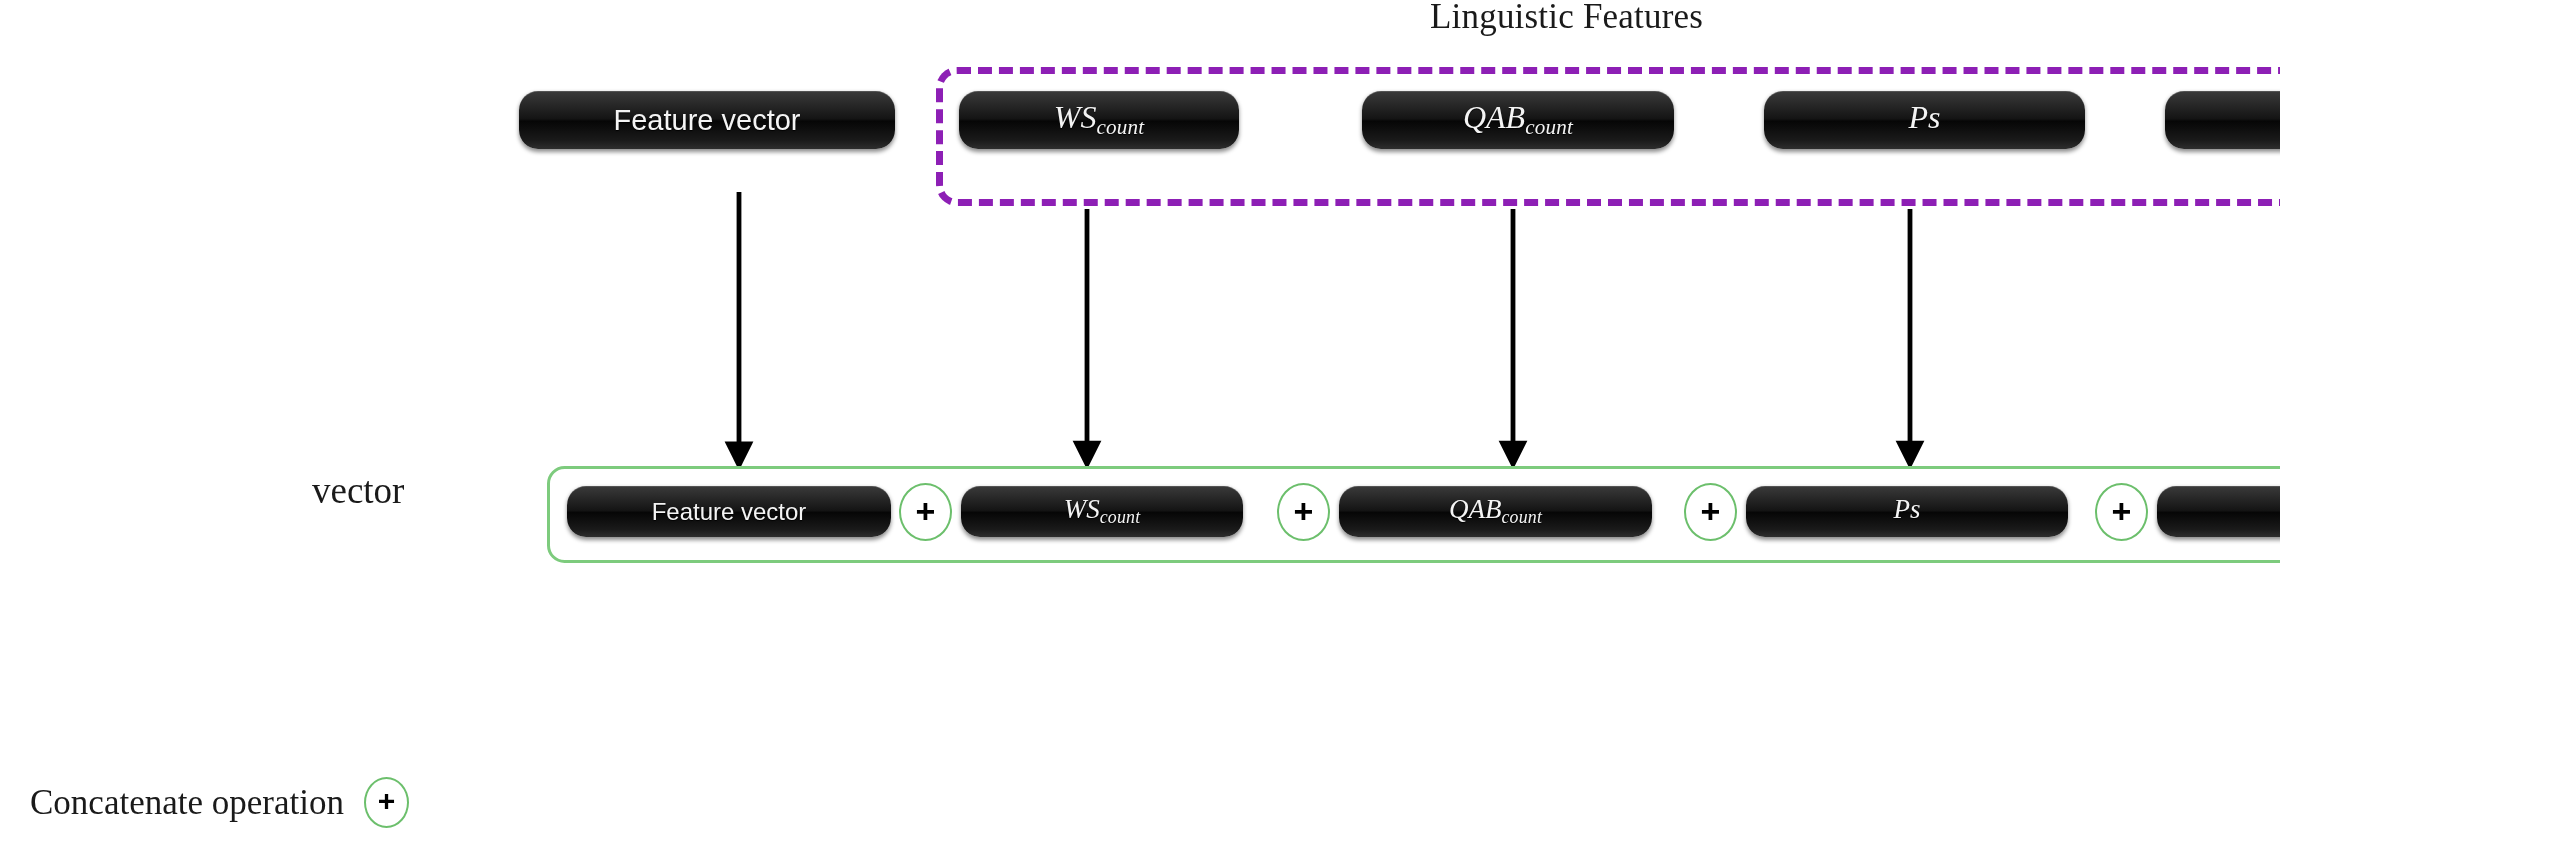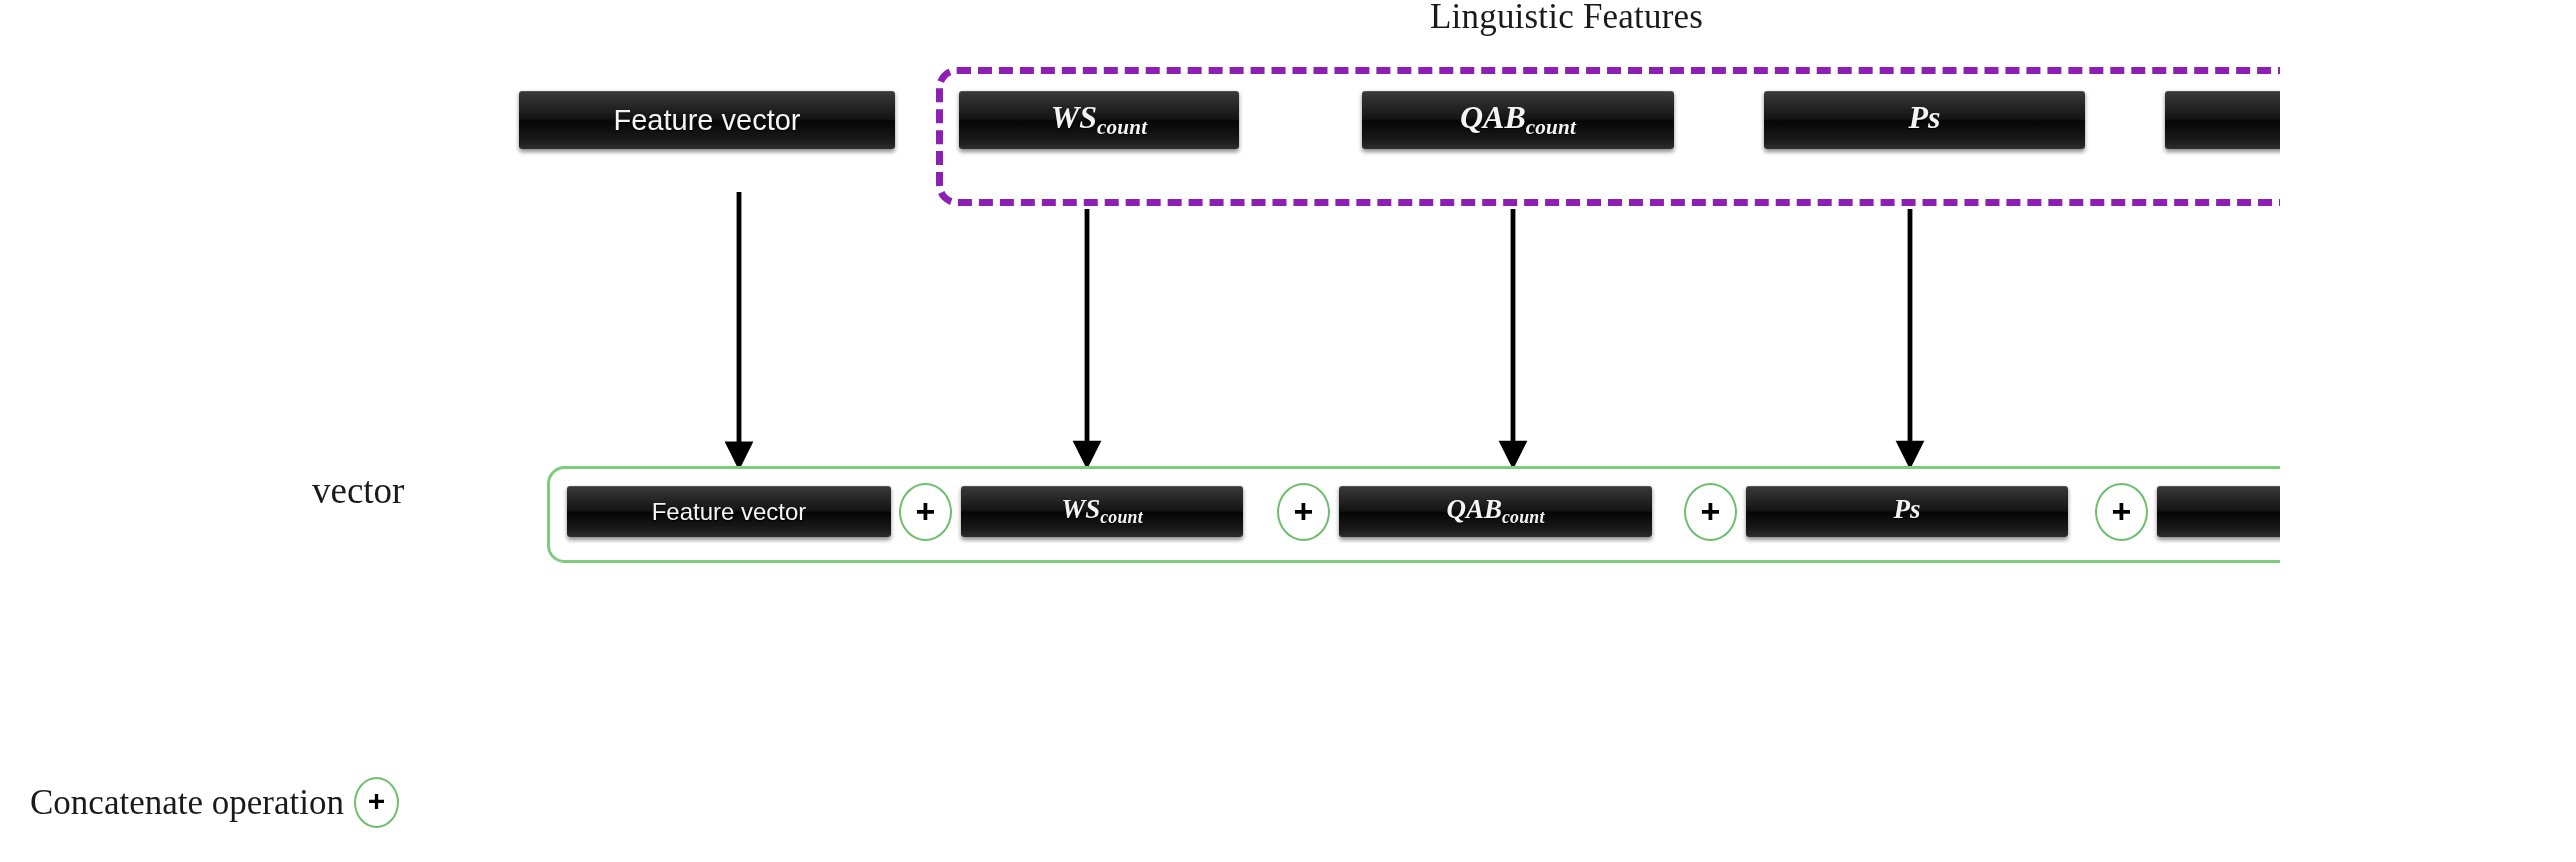--- a/index.html
+++ b/index.html
@@ -43,21 +43,21 @@
     border: 3.2px solid #7dcb7d;
     border-radius: 17.6px;
     box-sizing: border-box;
     background: #ffffff;
   }
 
   
   .blackbox {
     position: absolute;
     box-sizing: border-box;
-    border-radius: 3px;
+    border-radius: 19px;
     background: linear-gradient(to bottom,
                 #3a3a3a 0%,
                 #2c2c2c 18%,
                 #141414 48%,
                 #060606 52%,
                 #1a1a1a 85%,
                 #2e2e2e 100%);
     box-shadow: 0 2.4px 4px rgba(0,0,0,0.45),
                 inset 0 0.8px 0 rgba(255,255,255,0.18);
     display: flex;
@@ -76,21 +76,20 @@
     white-space: nowrap;
   }
   .blackbox .lbl-math {
     font-family: "Liberation Serif", serif;
     font-style: italic;
     font-size: 32px;
     color: #f4f4f4;
     text-shadow: 0 0.8px 0.8px rgba(0,0,0,0.9);
     line-height: 1;
     white-space: nowrap;
-    font-weight: bold;
   }
   .blackbox .lbl-math .sub {
     font-size: 0.66em;
     vertical-align: -0.28em;
     font-style: italic;
     letter-spacing: 0.2px;
   }
   
   .row-bottom .lbl-sans { font-size: 24px; }
   .row-bottom .lbl-math { font-size: 27px; }
@@ -127,21 +126,21 @@
     font-size: 37px;
     color: #1a1a1a;
     white-space: nowrap;
   }
 
   
   .legend {
     position: absolute;
     display: flex;
     align-items: center;
-    gap: 10px;
+    gap: 20px;
   }
   .legend .legend-text {
     font-family: "Liberation Serif", serif;
     font-size: 35px;
     color: #1a1a1a;
     white-space: nowrap;
   }
   .legend .pluscircle {
     position: relative;
   }

